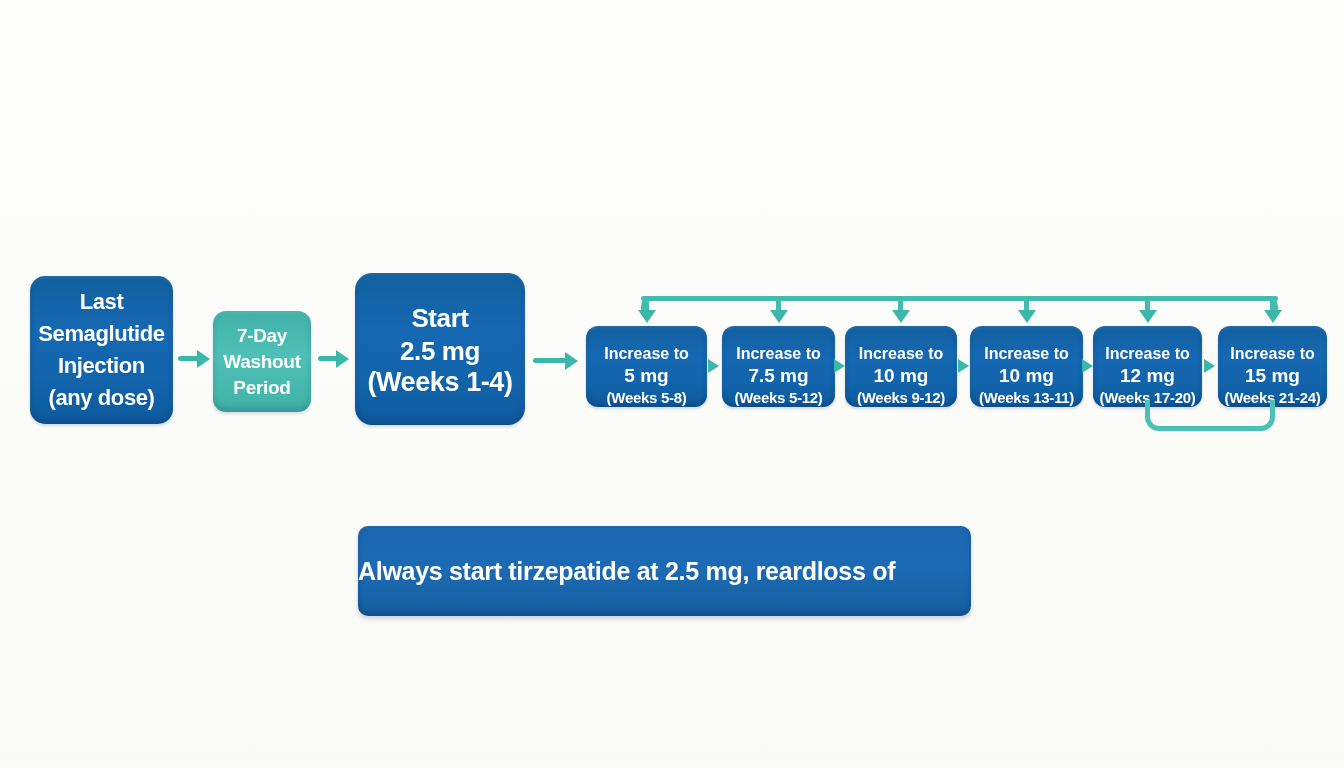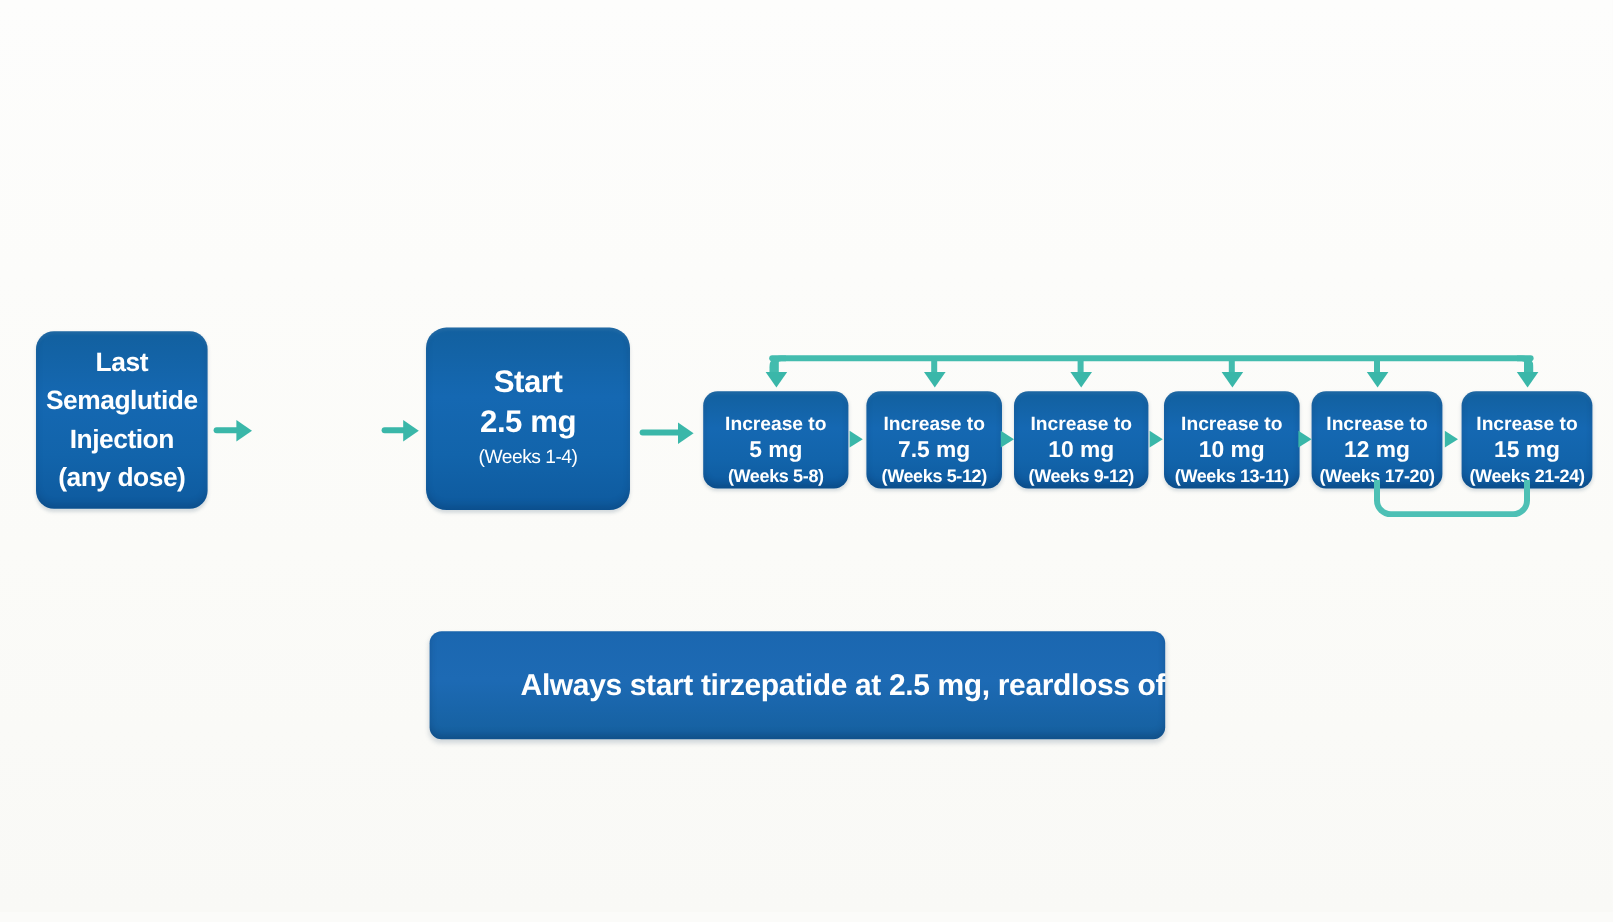--- a/index.html
+++ b/index.html
@@ -26,21 +26,21 @@
   }
   .blue  { background: linear-gradient(180deg, #12609f 0%, #1568b2 38%, #1264ab 70%, #0e5a9e 100%); }
   .teal  { background: linear-gradient(180deg, #41b2a9 0%, #4fc0b6 45%, #3fb2a7 100%); }
 
   .node-1 { left: 30px;  top: 276px; width: 143px; height: 148px; border-radius: 15px;
             font-size: 22px; line-height: 32px; letter-spacing: -0.4px; }
   .node-2 { left: 213px; top: 311px; width: 98px;  height: 101px; border-radius: 13px;
             font-size: 19px; line-height: 26px; letter-spacing: -0.3px; }
   .node-3 { left: 355px; top: 273px; width: 170px; height: 152px; border-radius: 17px;
             font-size: 26px; line-height: 33px; letter-spacing: -0.4px; }
-  .node-3 .sub { font-size: 16px; font-weight: 400; line-height: 28px; }
+  .node-3 .sub { font-size: 27px; font-weight: 700; line-height: 28px; }
   .node .ln { white-space: nowrap; }
 
   
   .step {
     position: absolute;
     top: 326px; height: 81px; border-radius: 12px;
     color: #fff; display: flex; flex-direction: column;
     align-items: center; justify-content: flex-end; text-align: center;
     box-shadow: 0 2px 3px rgba(40,70,100,0.18), inset 0 -4px 5px rgba(0,25,60,0.2), inset 0 2px 3px rgba(255,255,255,0.07);
   }
@@ -78,41 +78,46 @@
             border-left: 5px solid #4dc0b5; border-right: 5px solid #4dc0b5;
             border-bottom: 5px solid #4dc0b5;
             border-bottom-left-radius: 14px; border-bottom-right-radius: 14px; }
 
   
   .banner {
     position: absolute; left: 358px; top: 526px; width: 613px; height: 90px;
     border-radius: 10px;
     background: linear-gradient(180deg, #1b67b0 0%, #1d6ab4 45%, #15609f 100%);
     color: #fff; display: flex; flex-direction: column;
-    align-items: flex-end; justify-content: center; text-align: center;
+    align-items: flex-start; justify-content: center; text-align: center;
     font-size: 25px; font-weight: 700; line-height: 33px; letter-spacing: -0.3px;
     box-shadow: 0 3px 4px rgba(40,70,100,0.2), inset 0 -4px 6px rgba(0,25,60,0.22);
   }
   .banner .ln { white-space: nowrap; }
 </style>
 </head>
 <body>
 
 <div class="canvas">
 
   <div class="node blue node-1">
     <div class="ln">Last</div>
     <div class="ln">Semaglutide</div>
     <div class="ln">Injection</div>
     <div class="ln">(any dose)</div>
   </div>
 
   <div class="h-shaft" style="left:178px; top:356px; width:22px;"></div>
   <div class="h-head" style="left:197px; top:350px;"></div>
 
+  <div class="node teal node-2">
+    <div class="ln">7-Day</div>
+    <div class="ln">Washout</div>
+    <div class="ln">Period</div>
+  </div>
 
   <div class="h-shaft" style="left:318px; top:356px; width:21px;"></div>
   <div class="h-head" style="left:336px; top:350px;"></div>
 
   <div class="node blue node-3">
     <div class="ln">Start</div>
     <div class="ln">2.5 mg</div>
     <div class="ln sub">(Weeks 1-4)</div>
   </div>
 

